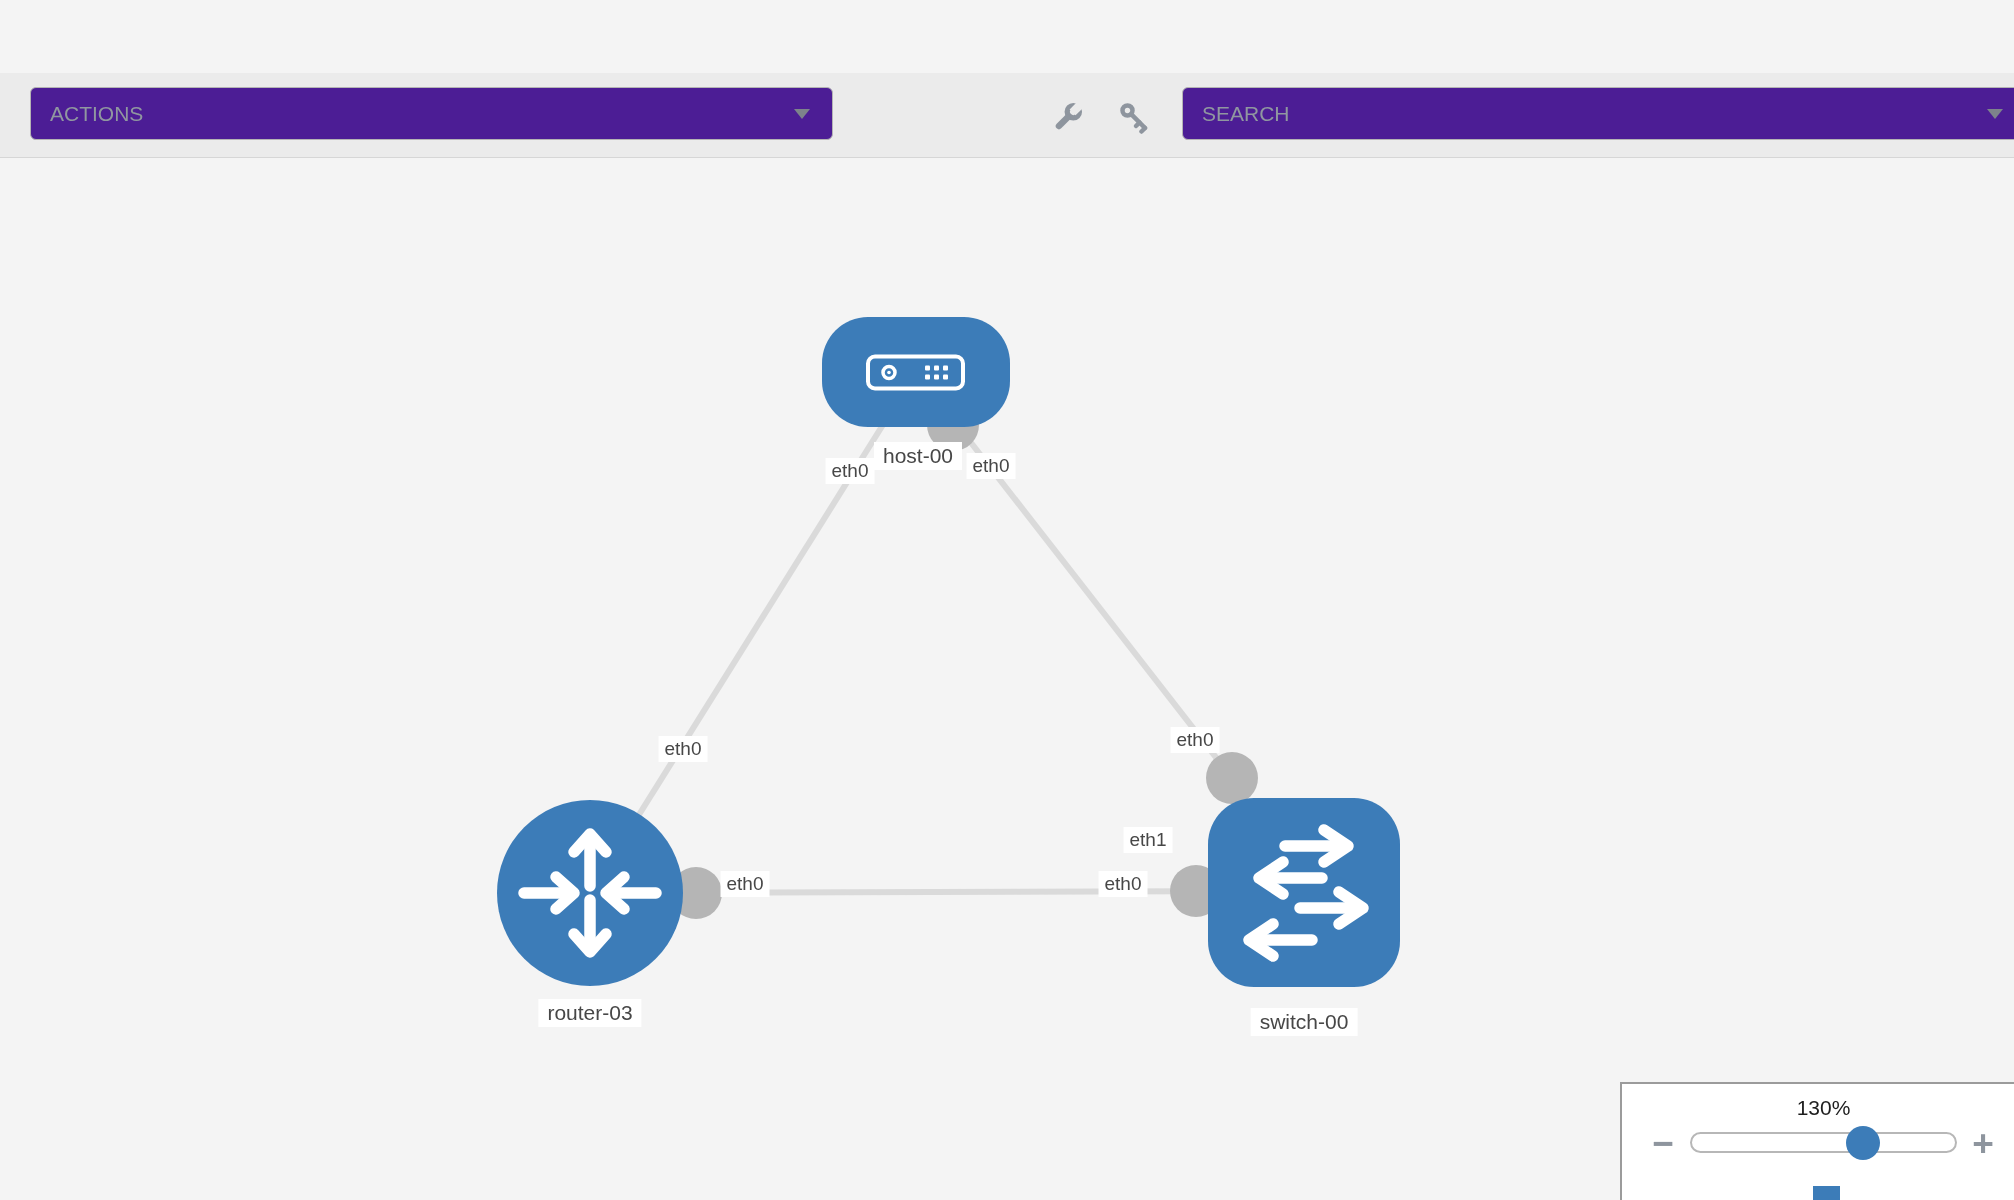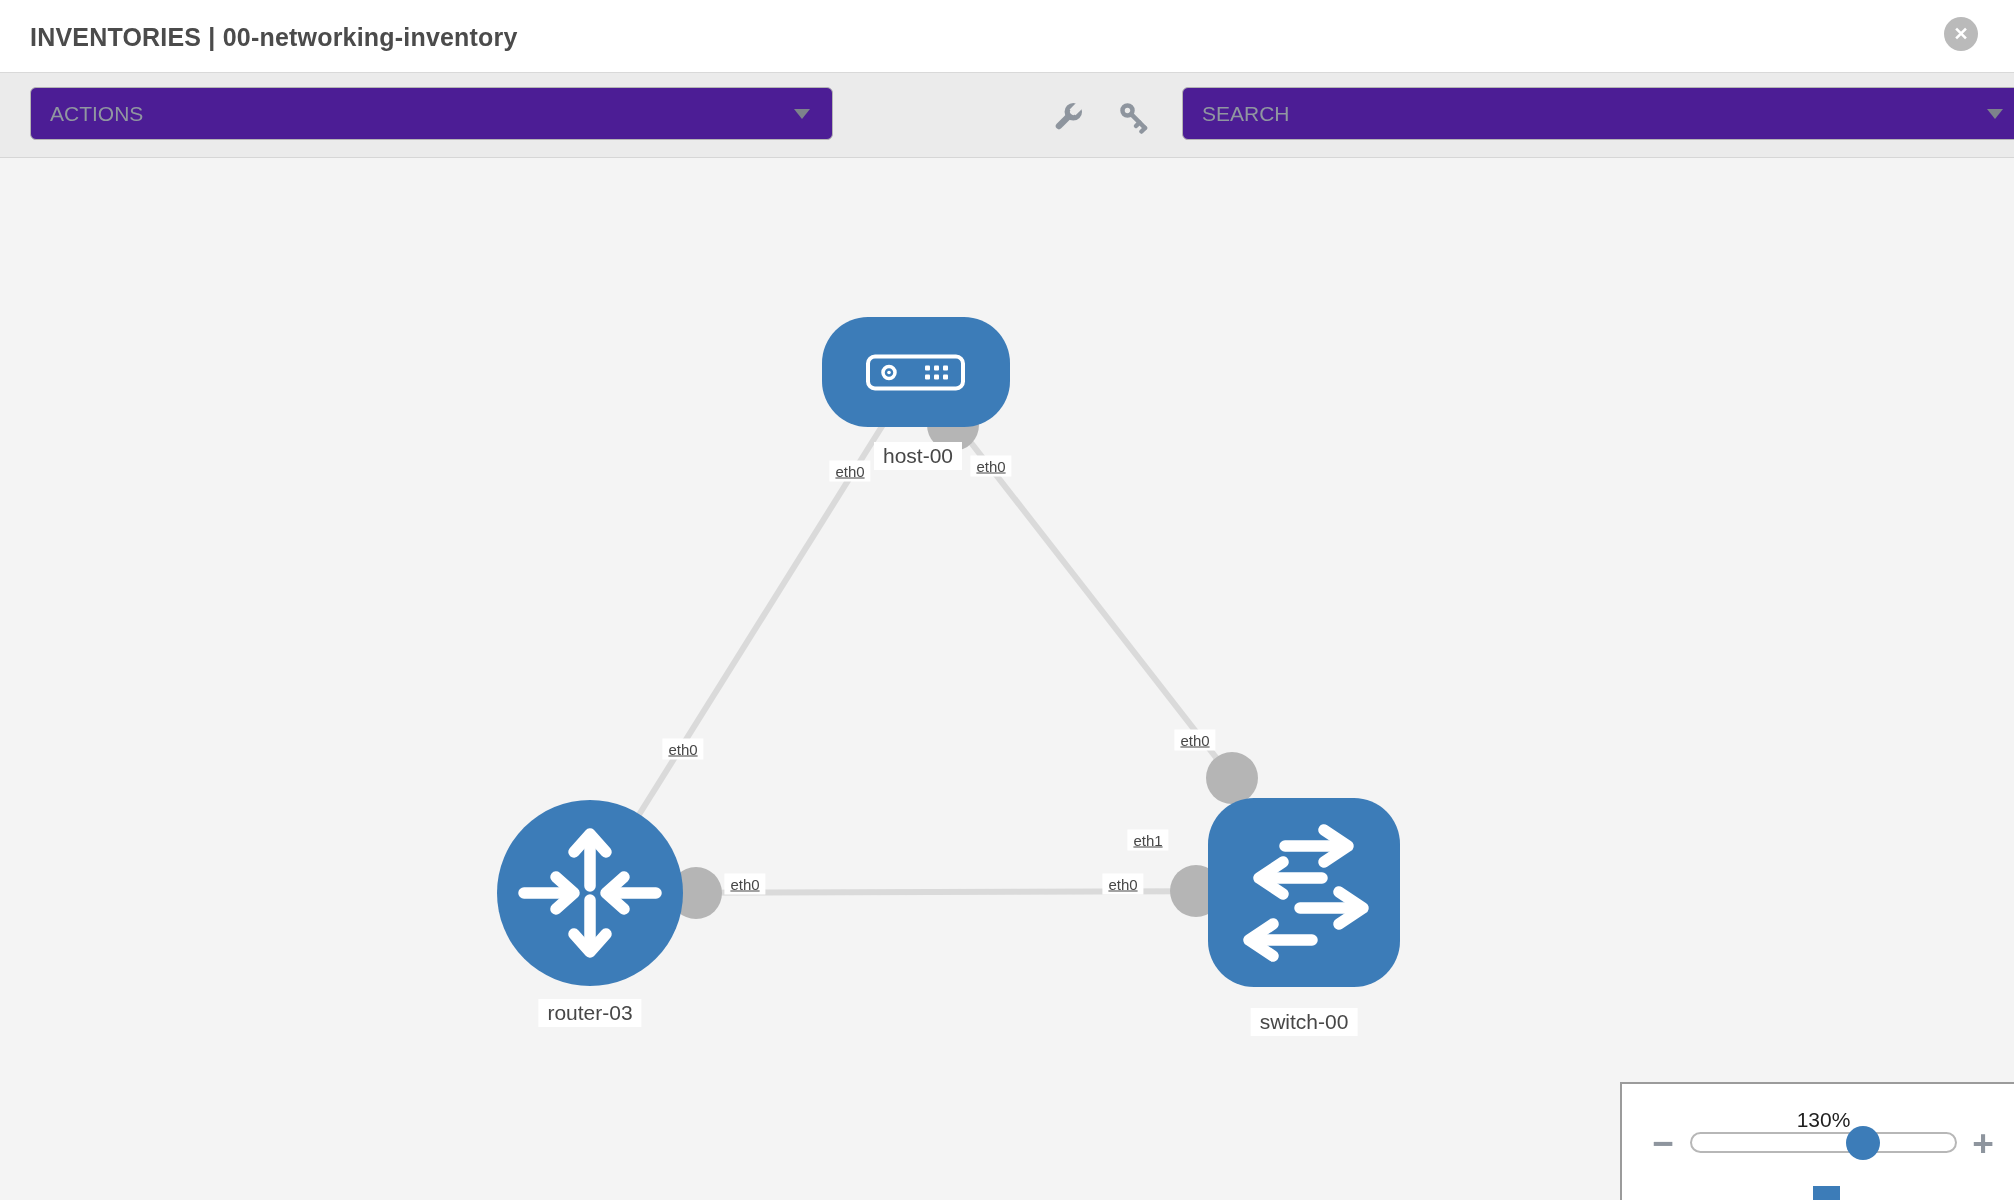--- a/index.html
+++ b/index.html
@@ -27,26 +27,26 @@
   .caret{width:0;height:0;border-left:8px solid transparent;border-right:8px solid transparent;
        border-top:10px solid #7d838b;}
   .tool-icon{position:absolute;top:27px;width:34px;height:34px;cursor:pointer;}
 
   
   .canvas{position:absolute;top:0;left:0;width:1840px;height:1200px;z-index:1;}
   .graph{position:absolute;top:0;left:0;}
   .chip{position:absolute;transform:translate(-50%,-50%);background:#ffffff;color:#474747;
        white-space:nowrap;z-index:3;}
   .node-chip{font-size:21px;padding:2px 9px;}
-  .eth-chip{font-size:15px;padding:2px 6px;text-decoration:underline;}
+  .eth-chip{font-size:19px;padding:2px 6px;}
 
   
   .zoom-panel{position:absolute;left:1620px;top:1082px;width:420px;height:140px;background:#ffffff;
        border:2px solid #9b9b9b;box-sizing:border-box;z-index:6;}
-  .zoom-level{position:absolute;left:68px;top:24px;width:267px;text-align:center;
+  .zoom-level{position:absolute;left:68px;top:12px;width:267px;text-align:center;
        font-size:21px;color:#1e1e1e;}
   .zoom-btn{position:absolute;transform:translate(-50%,-50%);font-size:37px;font-weight:bold;
        color:#8e959e;cursor:pointer;line-height:37px;}
   .zoom-minus{left:41px;top:59px;}
   .zoom-plus{left:361px;top:59px;}
   .zoom-track{position:absolute;left:68px;top:48px;width:267px;height:21px;background:#ffffff;
        border:2px solid #b7b7b7;border-radius:12px;box-sizing:border-box;cursor:pointer;}
   .zoom-knob{position:absolute;left:224px;top:42px;width:34px;height:34px;border-radius:50%;
        background:#3c7cb8;cursor:grab;}
 
@@ -136,26 +136,20 @@
       <div class="zoom-level">130%</div>
       <div class="zoom-btn zoom-minus">−</div>
       <div class="zoom-track"></div>
       <div class="zoom-knob"></div>
       <div class="zoom-btn zoom-plus">+</div>
     </div>
 
     <div class="corner-accent"></div>
   </div>
 
-  <div class="hdr">
-    <div class="hdr-title">INVENTORIES | 00-networking-inventory</div>
-    <div class="close-btn">
-      <span>✕</span>
-    </div>
-  </div>
 
   <div class="tbar">
     <div class="select sel-actions">
       <span>ACTIONS</span>
       <span class="caret"></span>
     </div>
 
     <svg class="tool-icon" style="left:1051px;" viewBox="-17 -17 34 34">
       <g transform="rotate(45)">
         <circle cx="0" cy="-7.5" r="6" fill="none" stroke="#8e959e" stroke-width="5.5"></circle>

